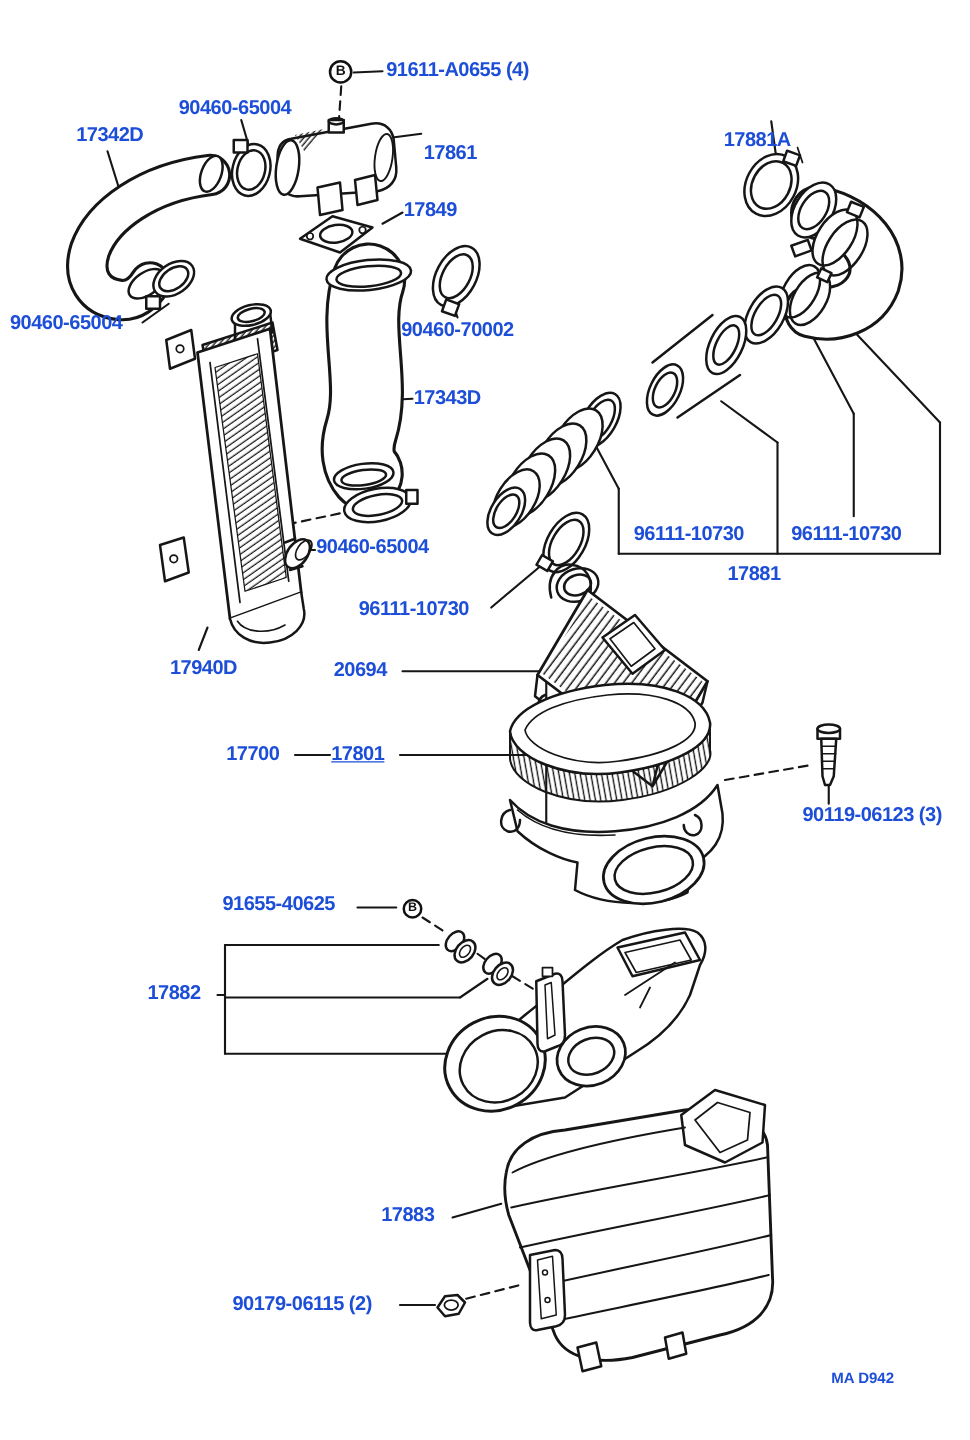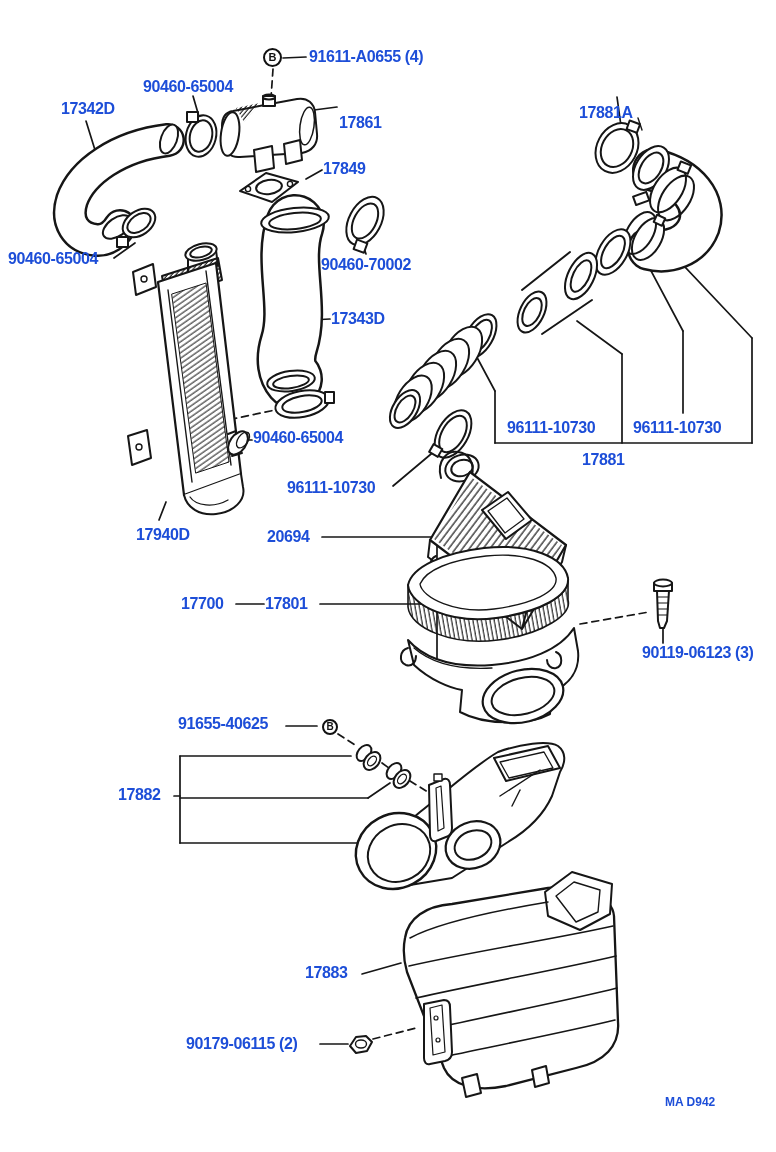--- a/index.html
+++ b/index.html
@@ -311,21 +311,21 @@
 <div class="pl" style="left:321px;top:256px;">90460-70002</div>
 <div class="pl" style="left:331px;top:310px;">17343D</div>
 <div class="pl" style="left:253px;top:429px;">90460-65004</div>
 <div class="pl" style="left:507px;top:419px;">96111-10730</div>
 <div class="pl" style="left:633px;top:419px;">96111-10730</div>
 <div class="pl" style="left:582px;top:451px;">17881</div>
 <div class="pl" style="left:287px;top:479px;">96111-10730</div>
 <div class="pl" style="left:136px;top:526px;">17940D</div>
 <div class="pl" style="left:267px;top:528px;">20694</div>
 <div class="pl" style="left:181px;top:595px;">17700</div>
-<div class="pl" style="left:265px;top:595px;">17801</div>
+<div class="pl" style="left:265px;top:595px;text-decoration:underline;">17801</div>
 <div class="pl" style="left:642px;top:644px;">90119-06123 (3)</div>
 <div class="pl" style="left:178px;top:715px;">91655-40625</div>
 <div class="callout c2" style="left:322px;top:719px;">B</div>
 <div class="pl" style="left:118px;top:786px;">17882</div>
 <div class="pl" style="left:305px;top:964px;">17883</div>
 <div class="pl" style="left:186px;top:1035px;">90179-06115 (2)</div>
 <div class="pl small" style="left:665px;top:1096px;">MA D942</div>
 
 </div>
 

